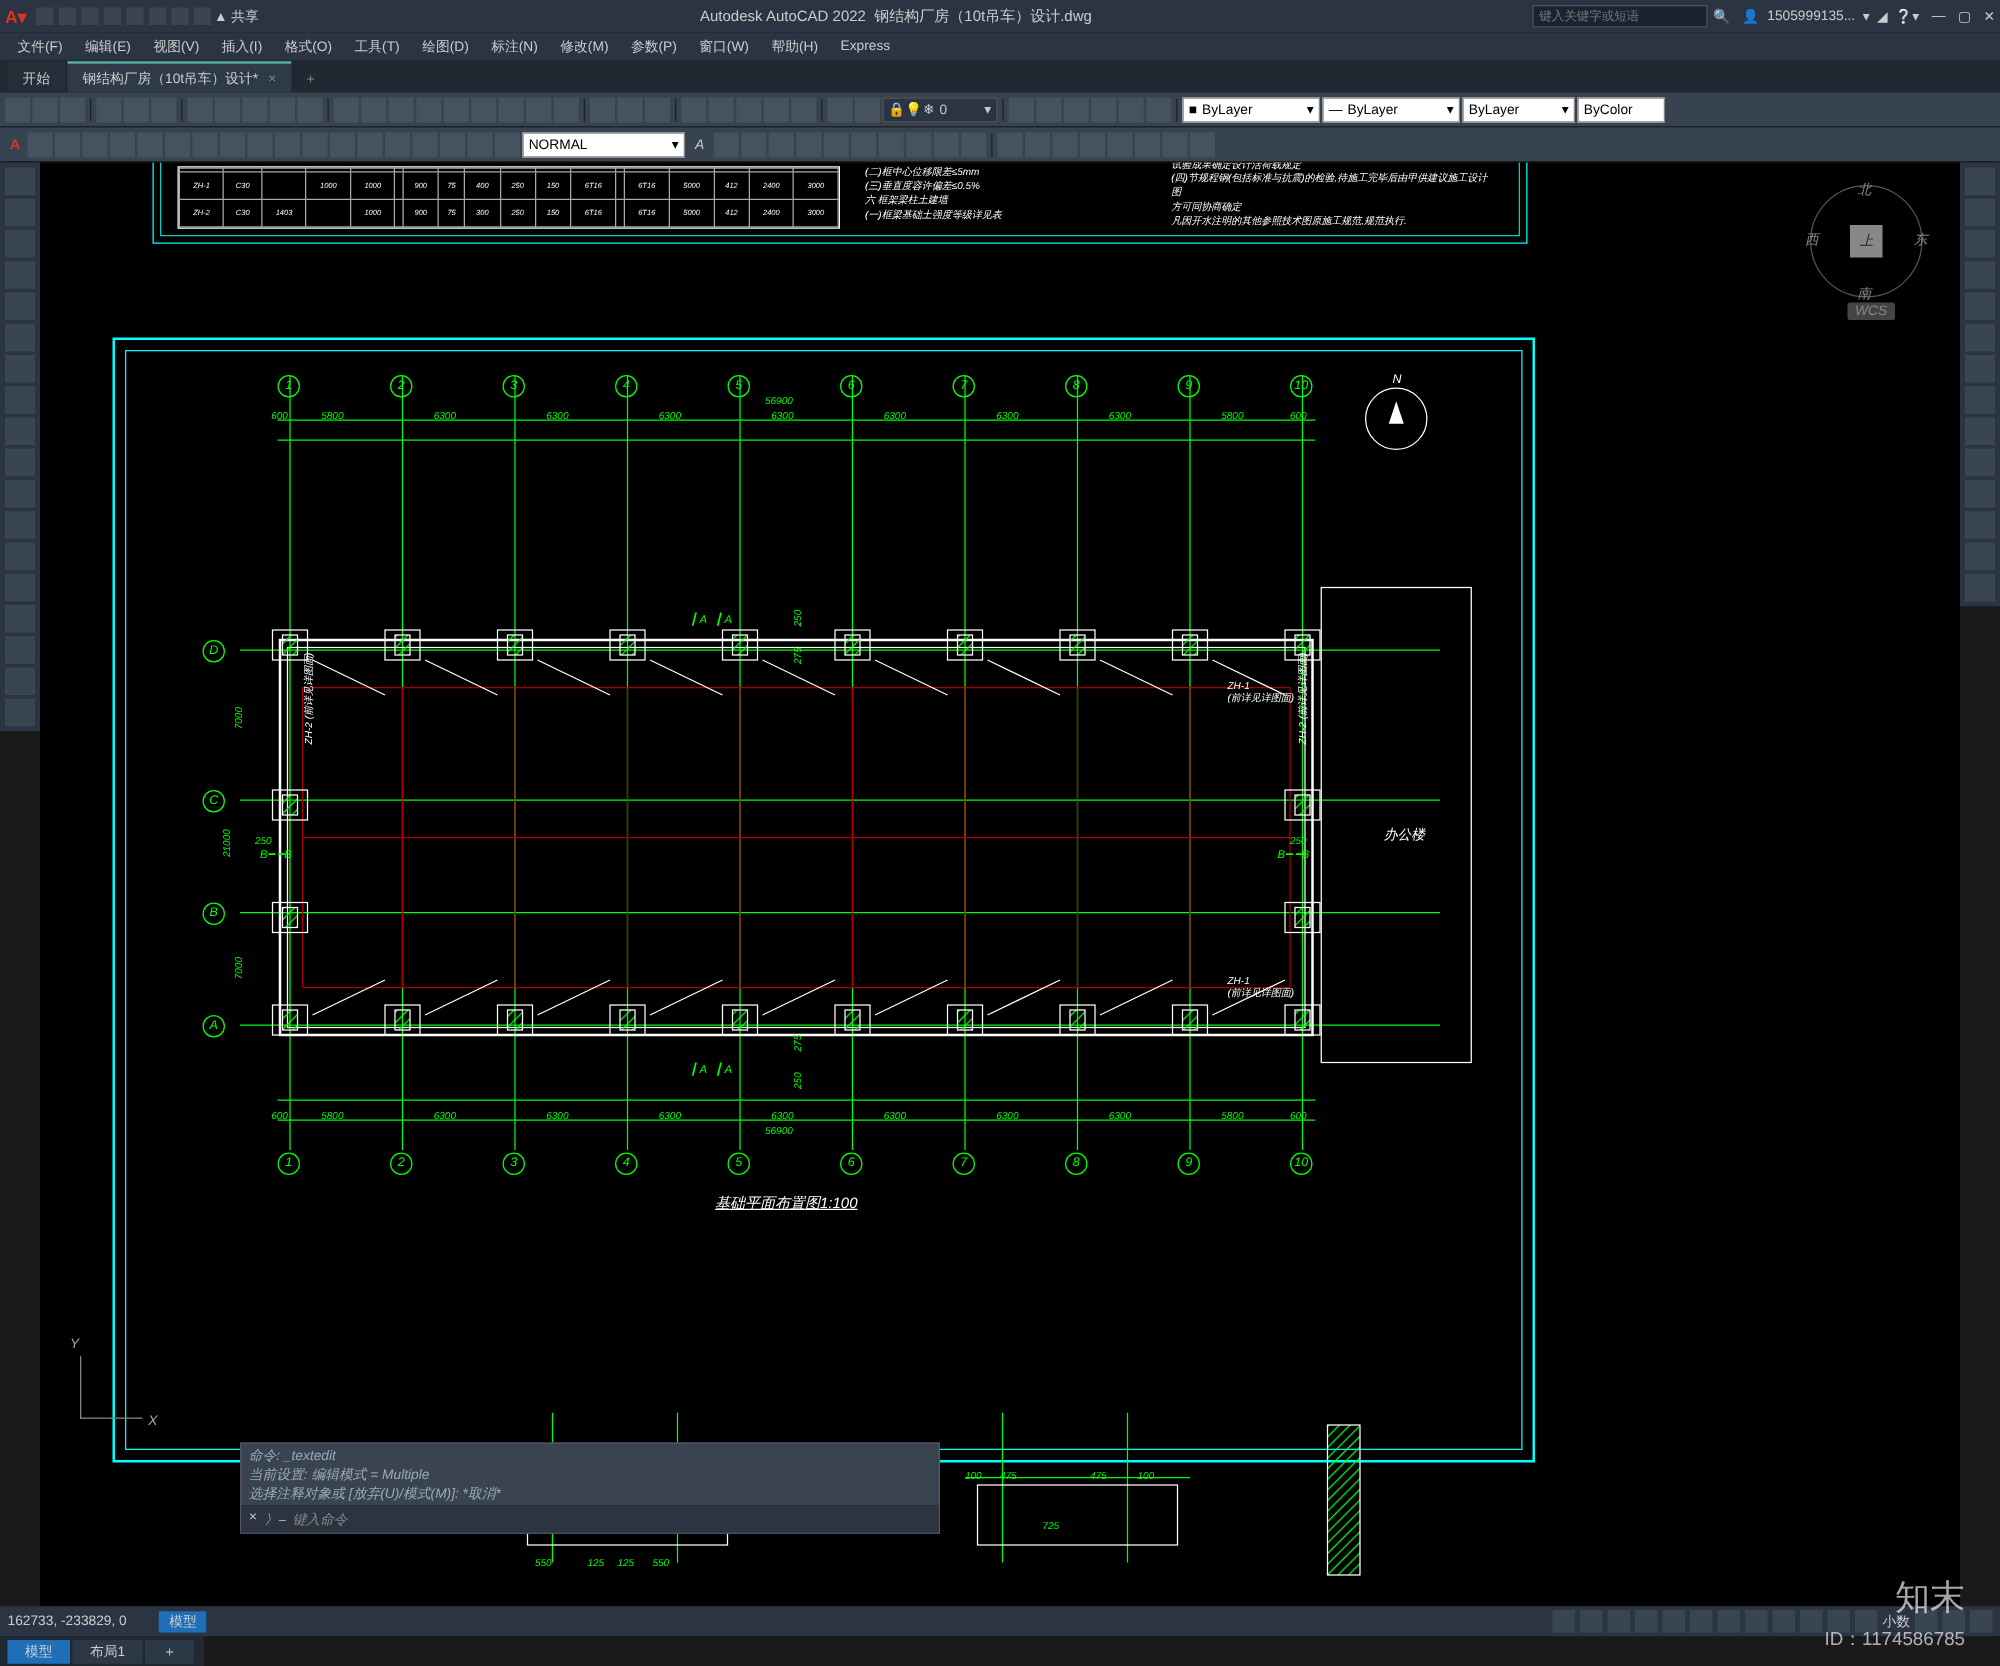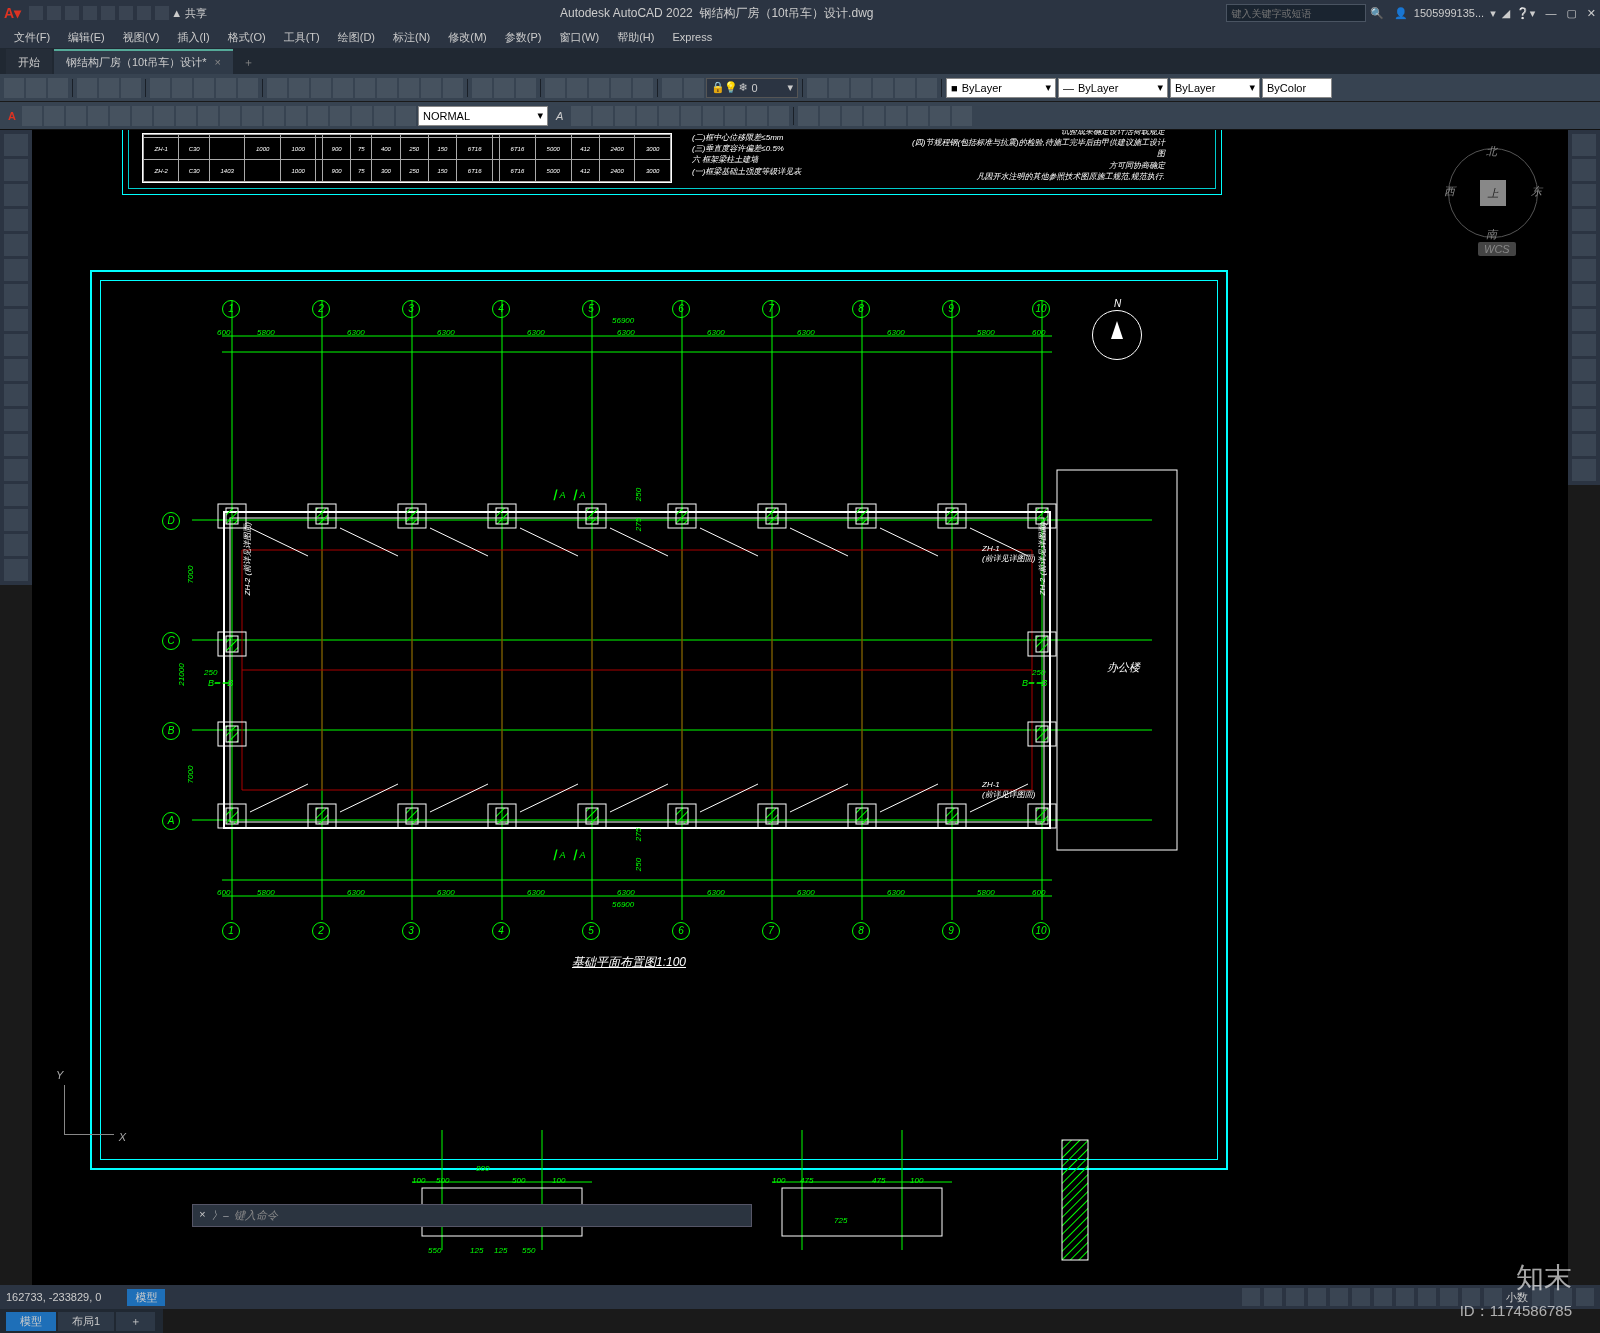--- a/index.html
+++ b/index.html
@@ -380,21 +380,21 @@
         </tbody>
       </table>
   </div>
 
   <div class="notes" style="left:660px;top:2px">
     <div>(二)框中心位移限差≤5mm</div>
       <div>(三)垂直度容许偏差≤0.5%</div>
       <div>六 框架梁柱土建墙</div>
       <div>(一)框梁基础土强度等级详见表</div>
   </div>
-  <div class="notes" style="left:873px;top:-4px;text-align:right;width:260px">
+  <div class="notes" style="left:905px;top:-4px;text-align:left;width:260px">
     <div>试验成果确定设计活荷载规定</div>
       <div>(四)节规程钢(包括标准与抗震)的检验,待施工完毕后由甲供建议施工设计图</div>
       <div>方可同协商确定</div>
       <div>凡因开水注明的其他参照技术图原施工规范,规范执行.</div>
   </div>
 
   <div class="viewcube">
     <div class="ring"></div>
     <div class="face">上</div>
     <div class="lbl" style="left:38px;top:-4px">北</div>
@@ -659,20 +659,25 @@
   <div class="dim" style="left:878px;top:1046px">100</div>
 
   <div class="ucs">
     <div class="ax" style="left:14px;bottom:10px;width:50px;height:1px"></div>
     <div class="ax" style="left:14px;bottom:10px;width:1px;height:50px"></div>
     <div style="position:absolute;right:-6px;bottom:2px;color:#aaa">X</div>
     <div style="position:absolute;left:6px;top:-6px;color:#aaa">Y</div>
   </div>
 
   <div class="cmd">
+    <div class="hist">
+      <div>命令: _textedit</div>
+        <div>当前设置: 编辑模式 = Multiple</div>
+        <div>选择注释对象或 [放弃(U)/模式(M)]: *取消*</div>
+    </div>
     <div class="inp">
         <span>×</span>
         <span>〉⎯</span>
         <span style="color:#888">键入命令</span>
       </div>
   </div>
 </div>
 
 <div class="status">
   <span>162733, -233829, 0</span>

